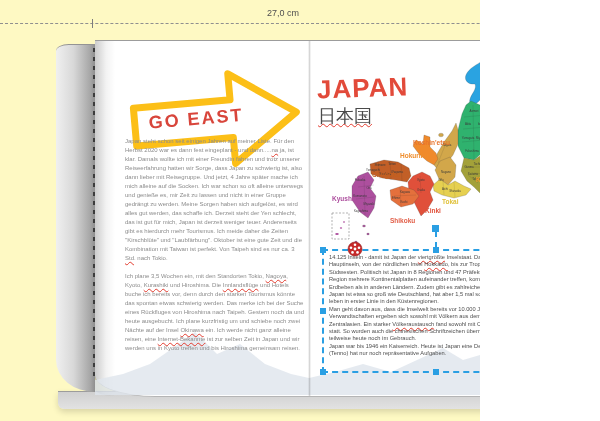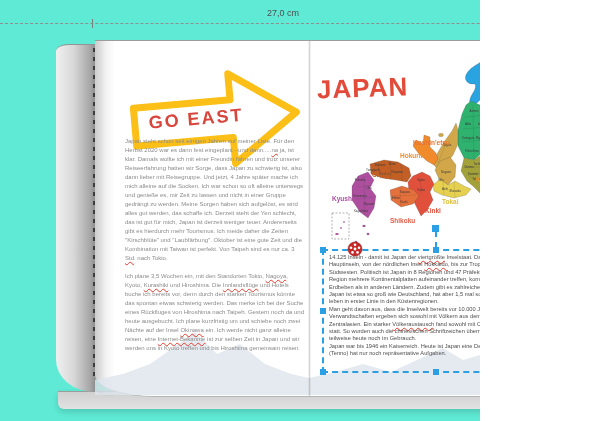--- a/index.html
+++ b/index.html
@@ -1,17 +1,17 @@
 <!DOCTYPE html>
 <html><head>
 <meta charset="utf-8">
 <style>
   html,body{margin:0;padding:0;}
   body{font-family:"Liberation Sans",sans-serif;}
-  #stage{position:relative;width:480px;height:421px;background:#5eead4;overflow:hidden;}
+  #stage{position:relative;width:480px;height:421px;background:#fef9c3;overflow:hidden;}
 
   
   .ruler-h-line{position:absolute;top:23px;left:0;width:600px;height:0;border-top:1px dashed #8f8f8f;}
   .ruler-h-tick{position:absolute;top:19px;width:1px;height:9px;background:#7d7d7d;}
   .ruler-h-label{position:absolute;top:8px;left:248px;width:70px;text-align:center;font-size:9px;color:#4f4f4f;}
   .ruler-v-line{position:absolute;left:578px;top:0;height:421px;width:0;border-left:1px dashed #8f8f8f;}
   .ruler-v-tick{position:absolute;left:574px;width:9px;height:1px;background:#7d7d7d;}
   .ruler-v-label{position:absolute;left:581px;top:178px;writing-mode:vertical-rl;font-size:9px;color:#4f4f4f;}
 
   
@@ -99,20 +99,23 @@
       </svg>
       <span class="arrow-text">GO EAST</span>
     </div>
 
     <div class="left-text" id="left-text">
         <p><span>Japan steht schon seit einigen Jahren auf meiner Liste. Für den Herbst 2020 war es dann fest eingeplant - und dann.....</span><span class="sq">na</span><span> ja, ist klar. Damals wollte ich mit einer Freundin fahren und trotz unserer Reiseerfahrung hatten wir Sorge, dass Japan zu schwierig ist, also dann lieber mit Reisegruppe. Und jetzt, 4 Jahre später mache ich mich alleine auf die Socken. Ich war schon so oft alleine unterwegs und genieße es, mir Zeit zu lassen und nicht in einer Gruppe gedrängt zu werden. Meine Sorgen haben sich aufgelöst, es wird alles gut werden, das schaffe ich. Derzeit steht der Yen schlecht, das ist gut für mich, Japan ist derzeit weniger teuer. Andererseits gibt es hierdurch mehr Tourismus. Ich meide daher die Zeiten "Kirschblüte" und "Laubfärbung". Oktober ist eine gute Zeit und die Kombination mit Taiwan ist perfekt. Von Taipeh sind es nur ca. 3 </span><span class="sq">Std</span><span>. nach Tokio.</span></p>
         <p><span>Ich plane 3,5 Wochen ein, mit den Standorten Tokio, </span><span class="sq">Nagoya</span><span>, Kyoto, </span><span class="sq">Kurashiki</span><span> und Hiroshima. Die </span><span class="sq">Innlandsflüge</span><span> und Hotels buche ich bereits vor, denn durch den starken Tourismus könnte das spontan etwas schwierig werden. Das merke ich bei der Suche eines Rückfluges von Hiroshima nach Taipeh. Gestern noch da und heute ausgebucht. Ich plane kurzfristig um und schiebe noch zwei Nächte auf der Insel </span><span class="sq">Okinawa</span><span> ein. Ich werde nicht ganz alleine reisen, eine </span><span class="sq">Internet-Bekannte</span><span> ist zur selben Zeit in Japan und wir werden uns in Kyoto treffen und bis Hiroshima gemeinsam reisen.</span></p>
       </div>
 
     <div class="japan-title">JAPAN</div>
+    <div class="japan-sub">
+      <span class="sq">日本国</span>
+    </div>
 
     <svg class="map" id="japan-map" viewBox="0 0 232 218">
       <g stroke="rgba(60,60,60,0.4)" stroke-width="0.5" stroke-linejoin="round">
         <path d="M165,7 C173,3 182,8 188,17 C196,19 206,25 211,31 C215,36 211,42 204,41 C197,40 192,39 187,42 C185,49 180,55 174,52 C170,50 171,44 166,45 C160,47 156,53 150,59 C146,63 140,62 142,56 C144,50 149,46 147,41 C139,42 135,36 139,30 C143,23 154,20 158,14 Z" fill="#2aa3e1"></path>
         <path d="M143,58 L152,62 L157,70 L159,83 L157,97 L153,111 L146,117 L136,115 L130,103 L130,87 L134,71 L138,62 Z" fill="#2fb26e"></path>
         <path d="M130,87 L130,101 L125,112 L118,121 L111,128 L106,122 L109,111 L116,99 L124,88 L128,80 Z" fill="#d2a74a"></path>
         <path d="M112,118 L122,114 L128,122 L127,134 L120,142 L111,136 L107,127 Z" fill="#d2a74a"></path>
         <ellipse cx="113" cy="92" rx="2.5" ry="1.8" fill="#d2a74a"></ellipse>
         <path d="M136,115 L146,117 L152,113 L160,116 L166,124 L169,132 L163,139 L156,136 L159,145 L153,151 L146,144 L139,138 L133,128 Z" fill="#a3a139"></path>
         <path d="M106,122 L99,118 L91,111 L85,103 L88,97 L95,101 L96,92 L102,94 L102,104 L108,110 L110,116 Z" fill="#f08a2b"></path>

